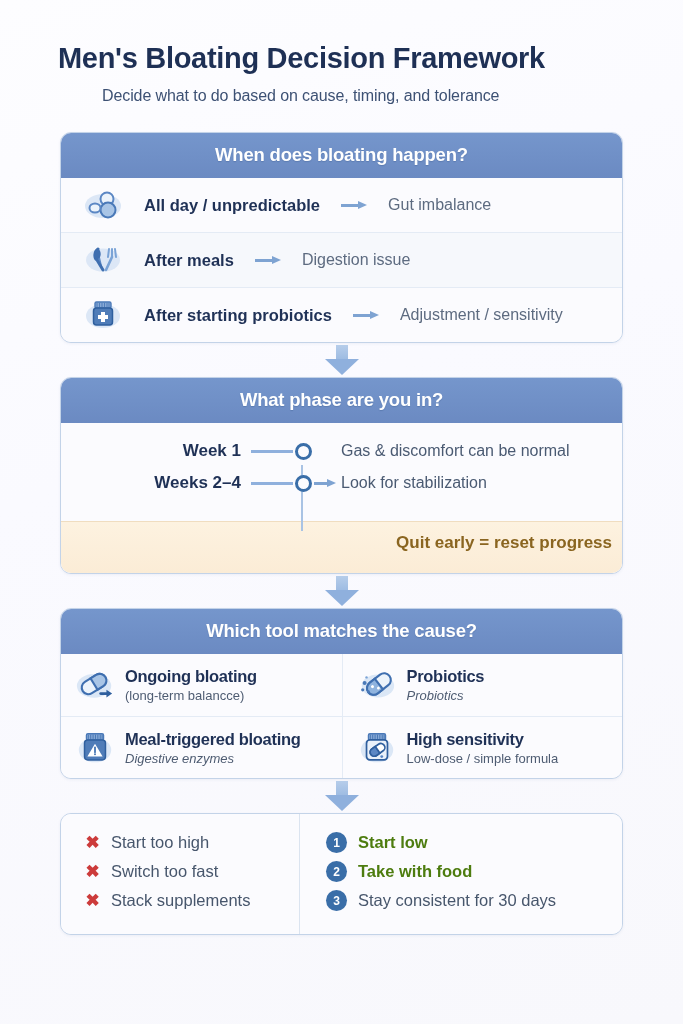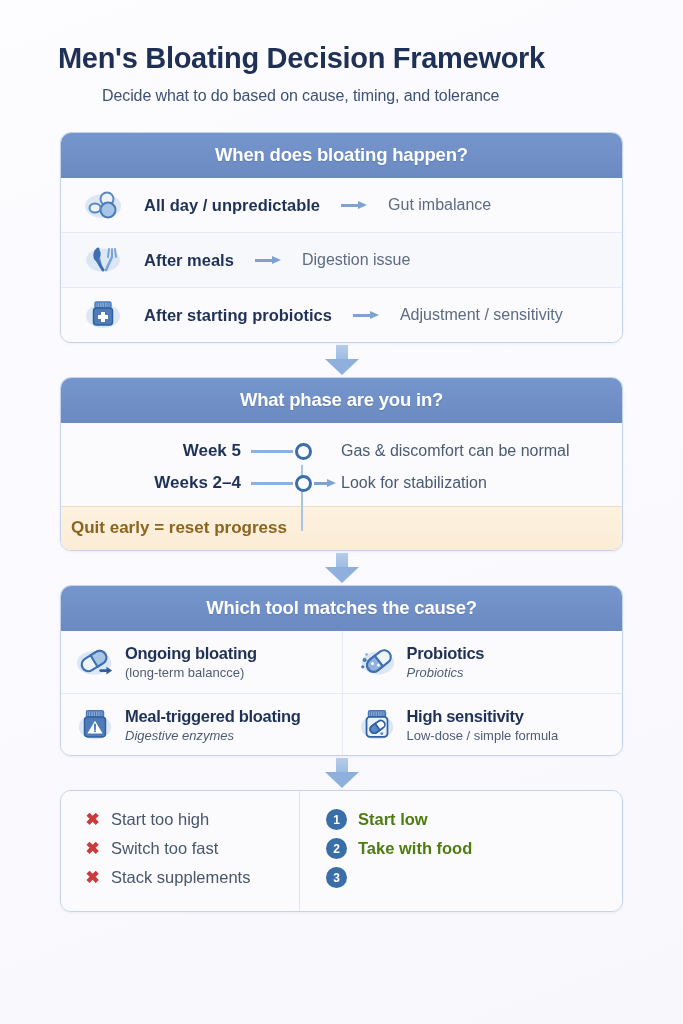--- a/index.html
+++ b/index.html
@@ -205,28 +205,28 @@
   .phase-connector {
     position: absolute;
     left: 240px;
     top: 42px;
     width: 2px;
     height: 66px;
     background: #a9c3e4;
     z-index: 1;
   }
   .phase-note {
-    margin-top: 7px;
+    margin-top: 22px;
     background: linear-gradient(180deg, #fdf2e0 0%, #fbecd6 100%);
     border-top: 1px solid #f0ddc0;
-    text-align: left;
+    text-align: right;
     font-size: 17px;
     font-weight: bold;
     color: #8a6520;
-    padding: 11px 10px 12px;
+    padding: 11px 10px 20px;
   }
 
   
   .tool-grid {
     display: grid;
     grid-template-columns: 1fr 1fr;
   }
   .tool-cell {
     display: flex;
     align-items: center;
@@ -373,21 +373,21 @@
       </span>
     </div>
 
     <div class="card">
       <div class="card-header">What phase are you in?</div>
       <div class="card-body phase-body">
 
         <div class="phase-connector"></div>
 
         <div class="phase-row">
-          <span class="phase-label">Week 5</span>
+          <span class="phase-label">Week 1</span>
           <span class="phase-line"></span>
           <span class="phase-node"></span>
           <span class="phase-gap"></span>
           <span class="phase-text">Gas &amp; discomfort can be normal</span>
         </div>
 
         <div class="phase-row">
           <span class="phase-label">Weeks 2–4</span>
           <span class="phase-line"></span>
           <span class="phase-node"></span>
@@ -523,20 +523,21 @@
             <div class="rule-item">
               <span class="num-badge">1</span>
               <span class="rule-text bold">Start low</span>
             </div>
             <div class="rule-item">
               <span class="num-badge">2</span>
               <span class="rule-text bold">Take with food</span>
             </div>
             <div class="rule-item">
               <span class="num-badge">3</span>
+              <span class="rule-text">Stay consistent for 30 days</span>
             </div>
           </div>
 
         </div>
       </div>
     </div>
 
   </div>
 </div>
 

